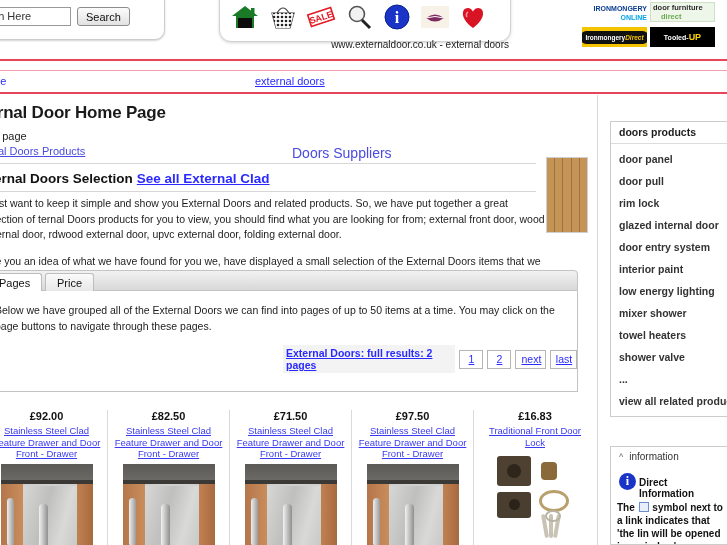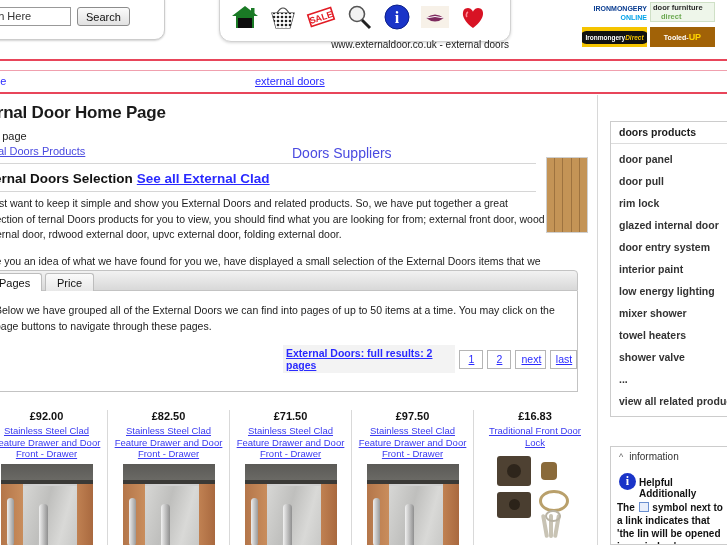--- a/index.html
+++ b/index.html
@@ -101,21 +101,21 @@
     line-height: 9px;
   }
   .logo-im { background:#ffffff; color:#0a3d91; text-align:right; padding-top:2px; }
   .logo-im .l2 { color:#00a2e8; }
   .logo-df { background:#eef6ea; color:#3a6b2a; border:1px solid #cfe0c6; box-sizing:border-box; }
   .logo-df .t1 { display:block; color:#2b2b2b; font-size:7.5px; padding-left:2px; }
   .logo-df .t2 { display:block; color:#6aa84f; font-size:7.5px; padding-left:10px; }
   .logo-id { background:#f5c400; display:flex; align-items:center; justify-content:center; }
   .logo-id .pill { background:#111; color:#fff; border-radius:9px; font-size:6.5px; padding:2px 5px; white-space:nowrap; }
   .logo-id .pill i { color:#f5c400; font-style:italic; }
-  .logo-tu { background:#a16207; color:#ffffff; display:flex; align-items:center; justify-content:center; }
+  .logo-tu { background:#000000; color:#ffffff; display:flex; align-items:center; justify-content:center; }
   .logo-tu .tu1 { color:#ffffff; font-size:7px; }
   .logo-tu .tu2 { color:#ffd400; font-size:9px; }
 
   .siteurl {
     position: absolute;
     left: 219px; top: 39px;
     width: 290px;
     text-align: right;
     font-size: 10px;
     color: #222222;
@@ -737,21 +737,21 @@
       <div class="sb-item">view all related products</div>
     </div>
   </div>
 
   <div class="sb-info">
     <div class="sb-info-head">
       <span class="chev">^</span><span>information</span>
     </div>
     <div class="sb-info-body">
       <span class="info-circle">i</span>
-      <div class="info-h">Helpful Additionally</div>
+      <div class="info-h">Direct Information</div>
       <div class="info-t">
         <span>The</span>
         <span class="win-glyph"></span>
         <span>symbol next to a link indicates that 'the lin will be opened in a window'.</span>
       </div>
     </div>
   </div>
 
 </div>
 

